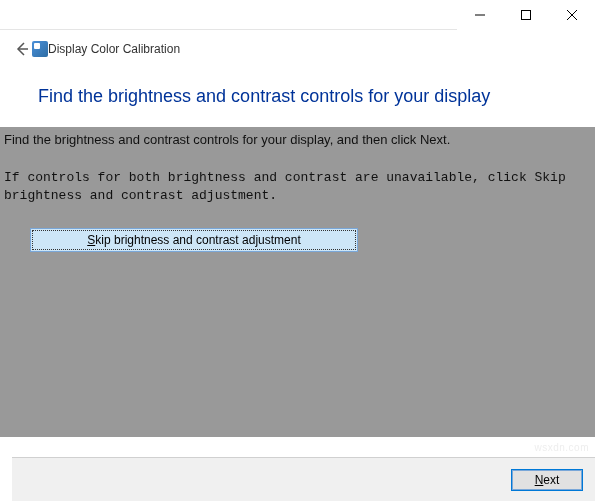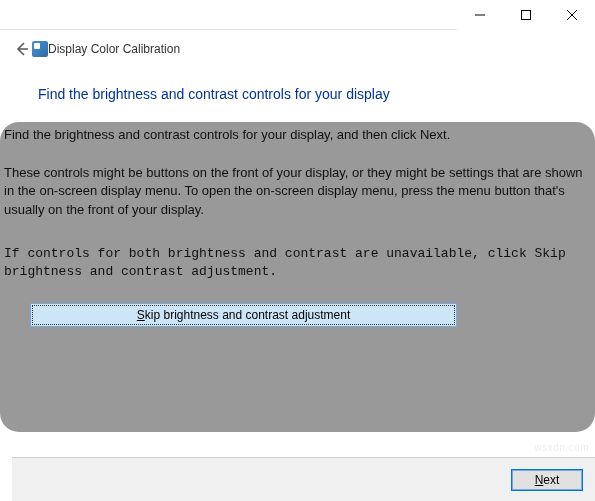--- a/index.html
+++ b/index.html
@@ -9,29 +9,29 @@
     .titlebar-btn { width: 46px; height: 30px; display: flex; align-items: center; justify-content: center; font-size: 10px; background: #fff; }
     .titlebar-btn svg { width: 10px; height: 10px; }
     
     .header { height: 38px; display: flex; align-items: center; padding: 0 12px; }
     .back-arrow { width: 20px; height: 20px; display: flex; align-items: center; justify-content: center; color: #444; }
     .app-icon { width: 16px; height: 16px; background: linear-gradient(135deg, #4a90d9, #2e6da4); border-radius: 2px; position: relative; }
     .app-icon::after { content: ""; position: absolute; top: 2px; left: 2px; width: 6px; height: 6px; background: #fff; border-radius: 1px; }
     .header-title { font-size: 12px; color: #333; }
     
     .heading-area { padding: 18px 38px 20px 38px; }
-    .heading { color: #003399; font-size: 14px; font-weight: 400; }
+    .heading { color: #003399; font-size: 18px; font-weight: 400; }
     
-    .content { background: #999999; padding: 0 4px 4px 0; height: 310px; border-radius: 19px; }
+    .content { background: #999999; padding: 0 4px 4px 0; height: 310px; }
     .content p { color: #111; font-size: 13px; line-height: 1.4; padding: 0 4px; }
     .content .para1 { padding-top: 4px; padding-bottom: 20px; }
     .content .para2 { padding-bottom: 26px; }
     .content .para3 { padding-bottom: 22px; font-family: Liberation Mono, monospace; }
     
-    .skip-btn { display: block; margin: 0 0 0 30px; width: 427px; height: 24px; background: #cde6f7; border: 1px solid #7aa7d8; outline: 1px dotted #333; outline-offset: -3px; font-size: 12px; color: #000; text-align: center; line-height: 22px; cursor: pointer; font-family: inherit; }
+    .skip-btn { display: block; margin: 0 0 0 30px; width: 328px; height: 24px; background: #cde6f7; border: 1px solid #7aa7d8; outline: 1px dotted #333; outline-offset: -3px; font-size: 12px; color: #000; text-align: center; line-height: 22px; cursor: pointer; font-family: inherit; }
     .skip-btn .u { text-decoration: underline; }
     
     .footer { position: absolute; bottom: 0; left: 12px; right: 0; height: 44px; background: #f0f0f0; border-top: 1px solid #d0d0d0; display: flex; align-items: center; justify-content: flex-end; padding-right: 12px; gap: 6px; }
     .footer-btn { min-width: 72px; height: 22px; font-size: 12px; border: 1px solid #adadad; background: #e1e1e1; cursor: pointer; font-family: inherit; padding: 0 10px; }
     .footer-btn.primary { border: 1px solid #0078d7; background: #e1e1e1; box-shadow: inset 0 0 0 1px #7aa7d8; }
     .footer-btn .u { text-decoration: underline; }
     
     .watermark { position: absolute; right: 6px; bottom: 48px; font-size: 10px; color: #eee; letter-spacing: 0.5px; }
   </style>
 </head>
@@ -66,21 +66,20 @@
   <div class="app-icon"></div>
   <div class="header-title">Display Color Calibration</div>
 </div>
 
 <div class="heading-area">
   <div class="heading">Find the brightness and contrast controls for your display</div>
 </div>
 
 <div class="content">
   <p class="para1">Find the brightness and contrast controls for your display, and then click Next.</p>
-  <p class="para2">These controls might be buttons on the front of your display, or they might be settings that are shown in the on-screen display menu. To open the on-screen display menu, press the menu button that's usually on the front of your display.</p>
   <p class="para3">If controls for both brightness and contrast are unavailable, click Skip brightness and contrast adjustment.</p>
   <button class="skip-btn"><span class="u">S</span><span>kip brightness and contrast adjustment</span></button>
 </div>
 
 <div class="watermark">wsxdn.com</div>
 
 <div class="footer">
   <button class="footer-btn primary"><span class="u">N</span><span>ext</span></button>
 </div>
 

